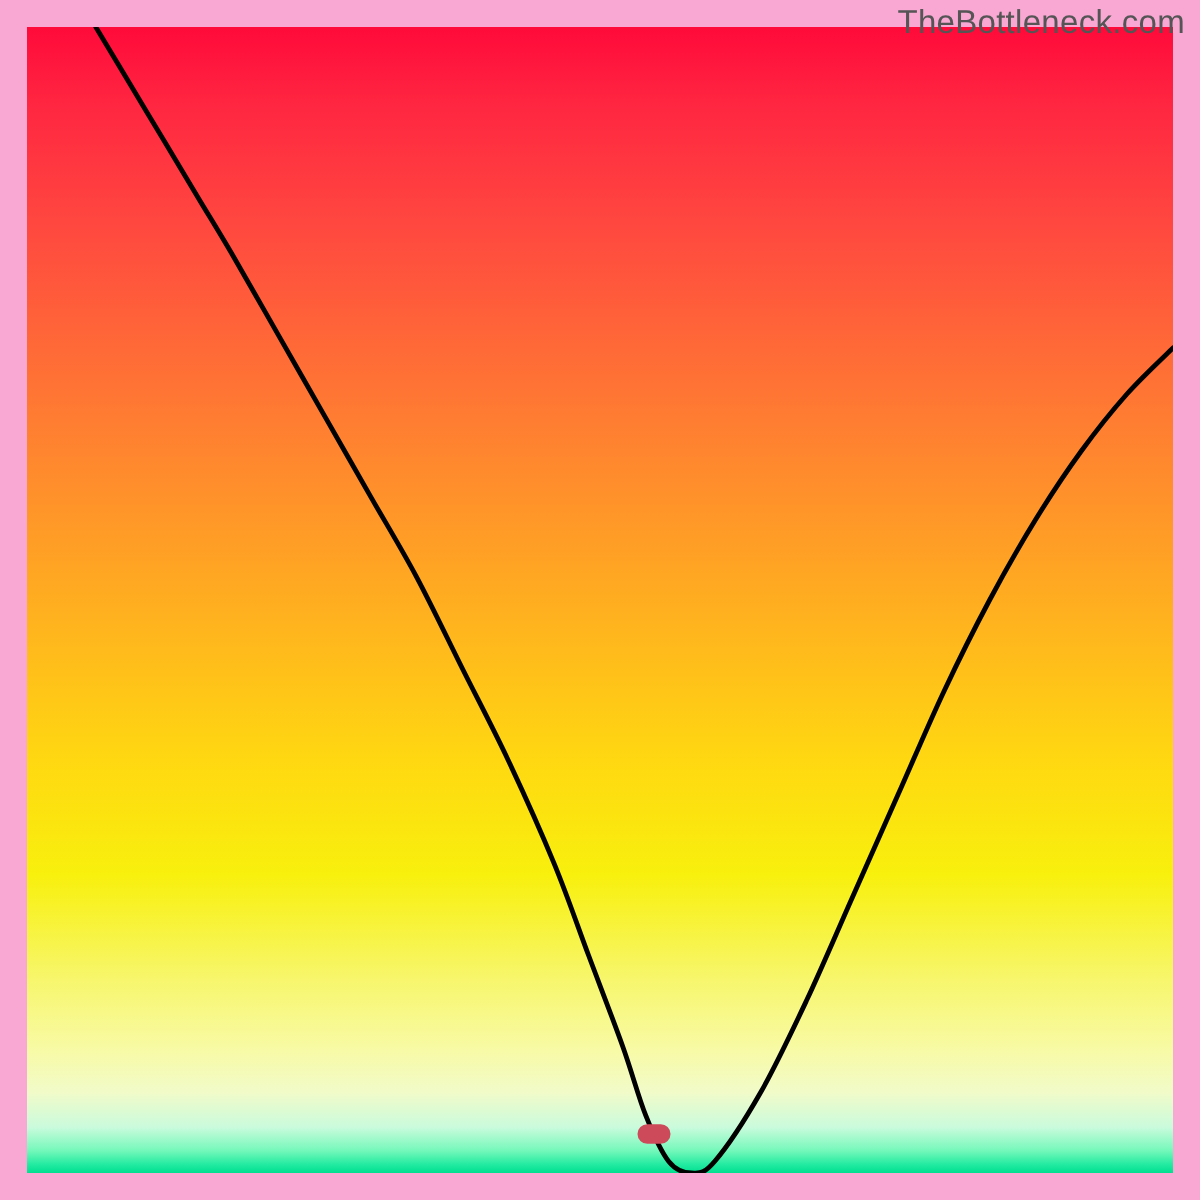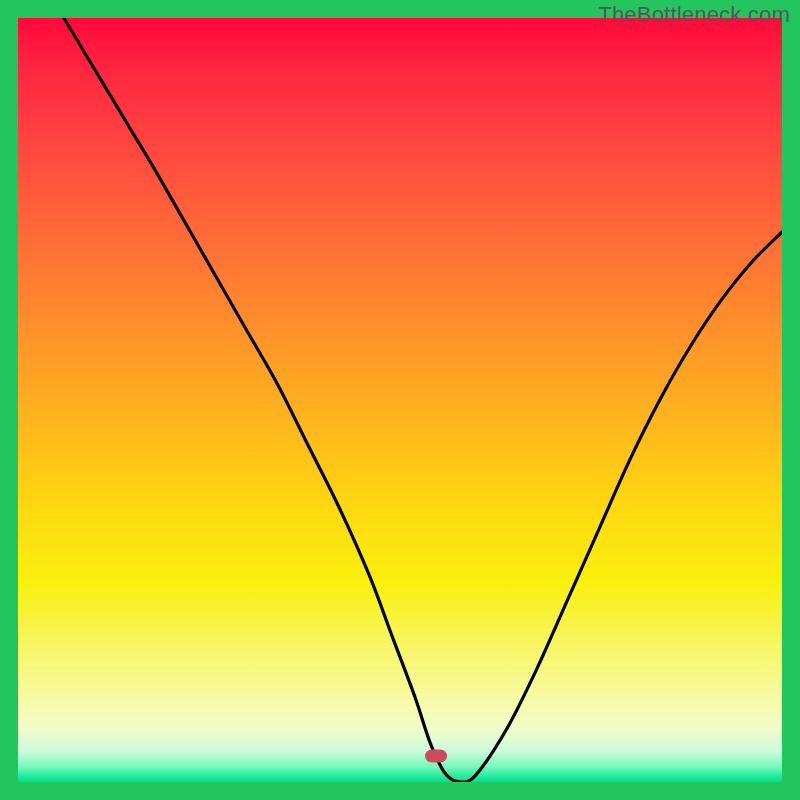--- a/index.html
+++ b/index.html
@@ -8,21 +8,21 @@
     width: 800px;
     height: 800px;
     background: #000;
     overflow: hidden;
     font-family: Arial, Helvetica, sans-serif;
   }
   .frame {
     position: relative;
     width: 800px;
     height: 800px;
-    background: #22c55e;
+    background: #f9a8d4;
     text-align: center;
   }
   .watermark {
     position: absolute;
     top: 2px;
     right: 10px;
     color: #555;
     font-size: 22px;
     font-weight: 500;
     letter-spacing: 0.2px;

